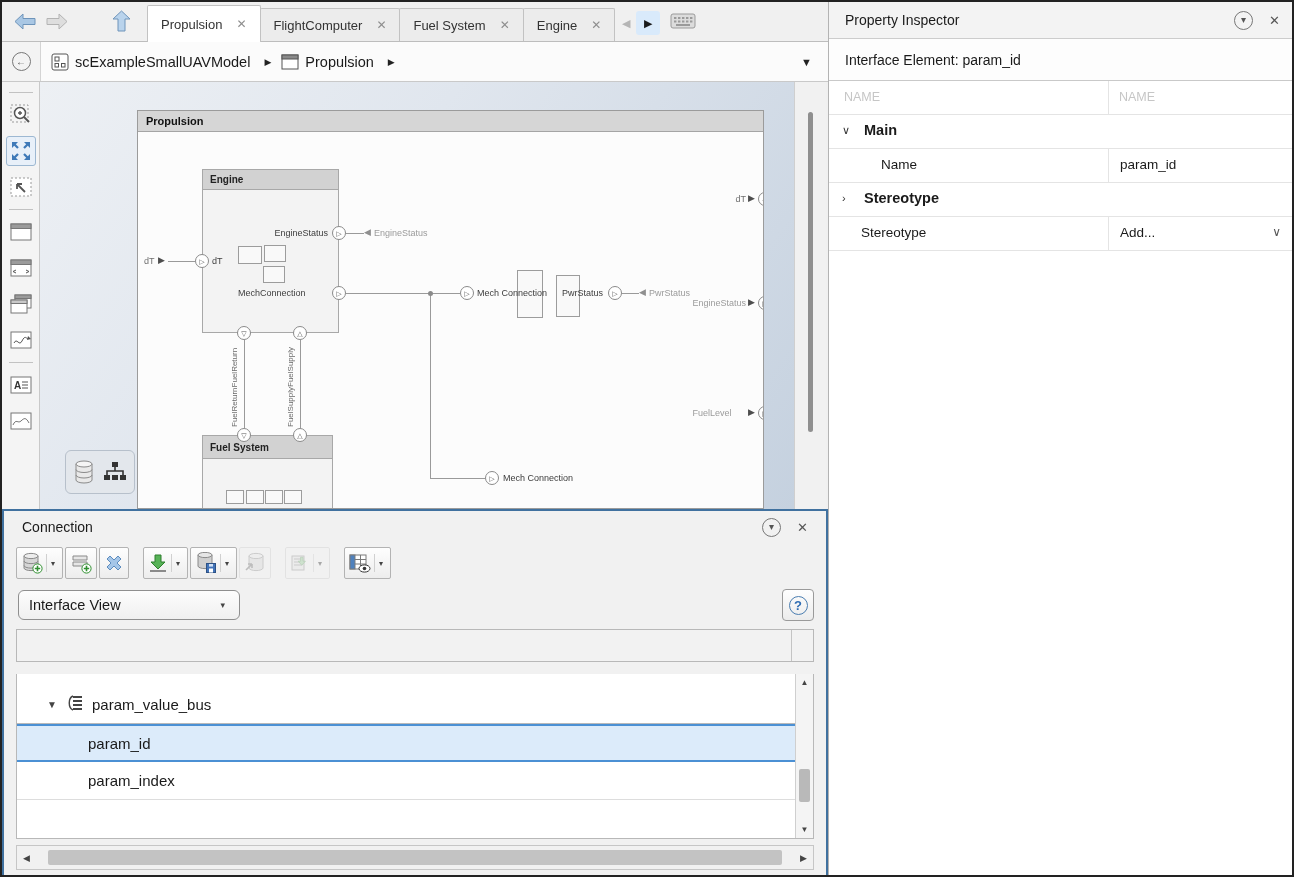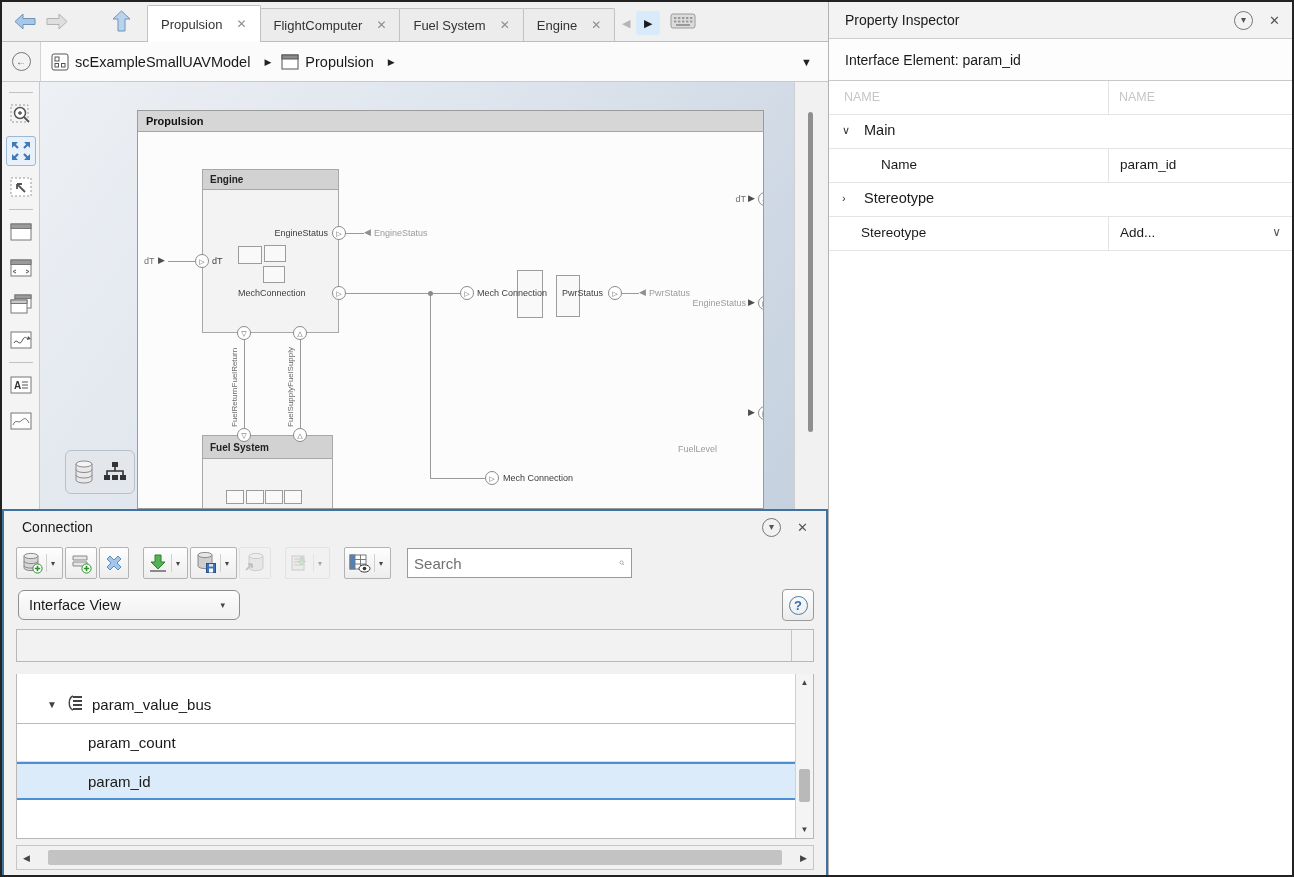--- a/index.html
+++ b/index.html
@@ -111,21 +111,21 @@
   .pi{position:absolute;left:826px;top:0;width:468px;height:877px;background:#fff;border-left:1px solid #b3b3b3;box-sizing:border-box;}
   .pi-title{height:36px;background:#f3f3f3;border-bottom:1px solid #cccccc;display:flex;align-items:center;
     padding:0 16px;font-size:14px;color:#1a1a1a;}
   .pi-sub{height:41px;border-bottom:1px solid #c9c9c9;display:flex;align-items:center;padding:0 16px;font-size:14px;color:#1a1a1a;background:#fdfdfd;}
   .pi-cols{height:33px;border-bottom:1px solid #e4e4e4;position:relative;font-size:12.5px;color:#c6c6c6;}
   .pi-cols .n{position:absolute;left:15px;top:9px;}
   .pi-cols .v{position:absolute;left:290px;top:9px;}
   .coldiv{position:absolute;left:279px;top:0;bottom:0;border-left:1px solid #e4e4e4;}
   .pi-row{height:33px;border-bottom:1px solid #e4e4e4;position:relative;font-size:13.5px;color:#1a1a1a;}
   .pi-row .chev{position:absolute;left:13px;top:9px;font-size:11px;color:#333;}
-  .pi-row .sect{position:absolute;left:35px;top:7px;font-weight:normal;font-size:14.5px;}
+  .pi-row .sect{position:absolute;left:35px;top:7px;font-weight:bold;font-size:14.5px;}
   .pi-row .nm{position:absolute;top:8px;}
   .pi-row .val{position:absolute;left:291px;top:8px;}
   .pi-row .valdd{position:absolute;right:15px;top:8px;font-size:12px;color:#555;}
 </style>
 </head>
 <body>
 
 <div class="window">
 
   <div class="tabbar">
@@ -371,21 +371,21 @@
       <span class="pcirc" style="left:620px;top:81px;">
           <span>◁</span>
         </span>
 
       <div class="slabel" style="left:540px;top:187px;width:68px;text-align:right;">EngineStatus</div>
       <span class="flag" style="position:absolute;left:610px;top:187px;">▶</span>
       <span class="pcirc" style="left:620px;top:185px;">
           <span>▷</span>
         </span>
 
-      <div class="slabel" style="left:540px;top:297px;width:68px;text-align:left;margin-top:36px;">FuelLevel</div>
+      <div class="slabel" style="left:540px;top:297px;width:68px;text-align:center;">FuelLevel</div>
       <span class="flag" style="position:absolute;left:610px;top:297px;">▶</span>
       <span class="pcirc" style="left:620px;top:295px;">
           <span>▷</span>
         </span>
     </div>
 
     <div class="badge">
       <svg width="22" height="24" viewBox="0 0 22 24">
         <path d="M3 4 v16 a8 3 0 0 0 16 0 V4" fill="#e9e9e9" stroke="#8a8a8a"></path>
         <ellipse cx="11" cy="4" rx="8" ry="3" fill="#f5f5f5" stroke="#8a8a8a"></ellipse>
@@ -474,27 +474,20 @@
       <span class="tgap"></span>
       <span class="tbtn">
         <svg width="24" height="22" viewBox="0 0 24 22">
           <rect x="2" y="3" width="16" height="14" fill="#fff" stroke="#7a7a7a"></rect>
           <rect x="2" y="3" width="5" height="14" fill="#4f81bd" stroke="#7a7a7a"></rect>
           <path d="M7 7.5 h11 M7 12 h11 M12.5 3 v14" stroke="#7a7a7a"></path>
           <ellipse cx="16.5" cy="16.5" rx="5.5" ry="3.6" fill="#fff" stroke="#333"></ellipse>
           <circle cx="16.5" cy="16.5" r="1.8" fill="#333"></circle>
         </svg>
         <span class="dd">▾</span>
-      </span>
-      <span class="searchbox">
-        <input placeholder="Search" style="">
-        <svg width="20" height="20" viewBox="0 0 20 20" style="margin-right:6px">
-          <circle cx="8.5" cy="8.5" r="5.5" fill="none" stroke="#555" stroke-width="1.4"></circle>
-          <path d="M12.5 12.5 L17 17" stroke="#555" stroke-width="1.6"></path>
-        </svg>
       </span>
     </div>
 
     <div class="ifc-viewrow">
       <span class="viewsel">
         <span>Interface View</span>
         <span class="dd">▾</span>
       </span>
       <span class="helpbtn">
         <span class="q">?</span>
@@ -509,25 +502,25 @@
         <div class="trow parent">
           <span class="expander">▼</span>
           <span class="busic">
             <svg width="20" height="18" viewBox="0 0 20 18">
               <path d="M8 2 C3 4,3 14,8 16" fill="none" stroke="#444" stroke-width="1.4"></path>
               <path d="M8 3 h9 M8 7 h9 M8 11 h9 M8 15 h9" stroke="#444" stroke-width="1.8"></path>
             </svg>
           </span>
           <span>param_value_bus</span>
         </div>
-        <div class="trow child">
-          <span>param_count</span>
-        </div>
         <div class="trow child selected">
           <span>param_id</span>
+        </div>
+        <div class="trow child">
+          <span>param_index</span>
         </div>
       </div>
       <div class="tree-vscroll">
         <span class="arr" style="top:4px;">▲</span>
         <div class="thumb"></div>
         <span class="arr" style="bottom:4px;">▼</span>
       </div>
     </div>
 
     <div class="hscroll">

